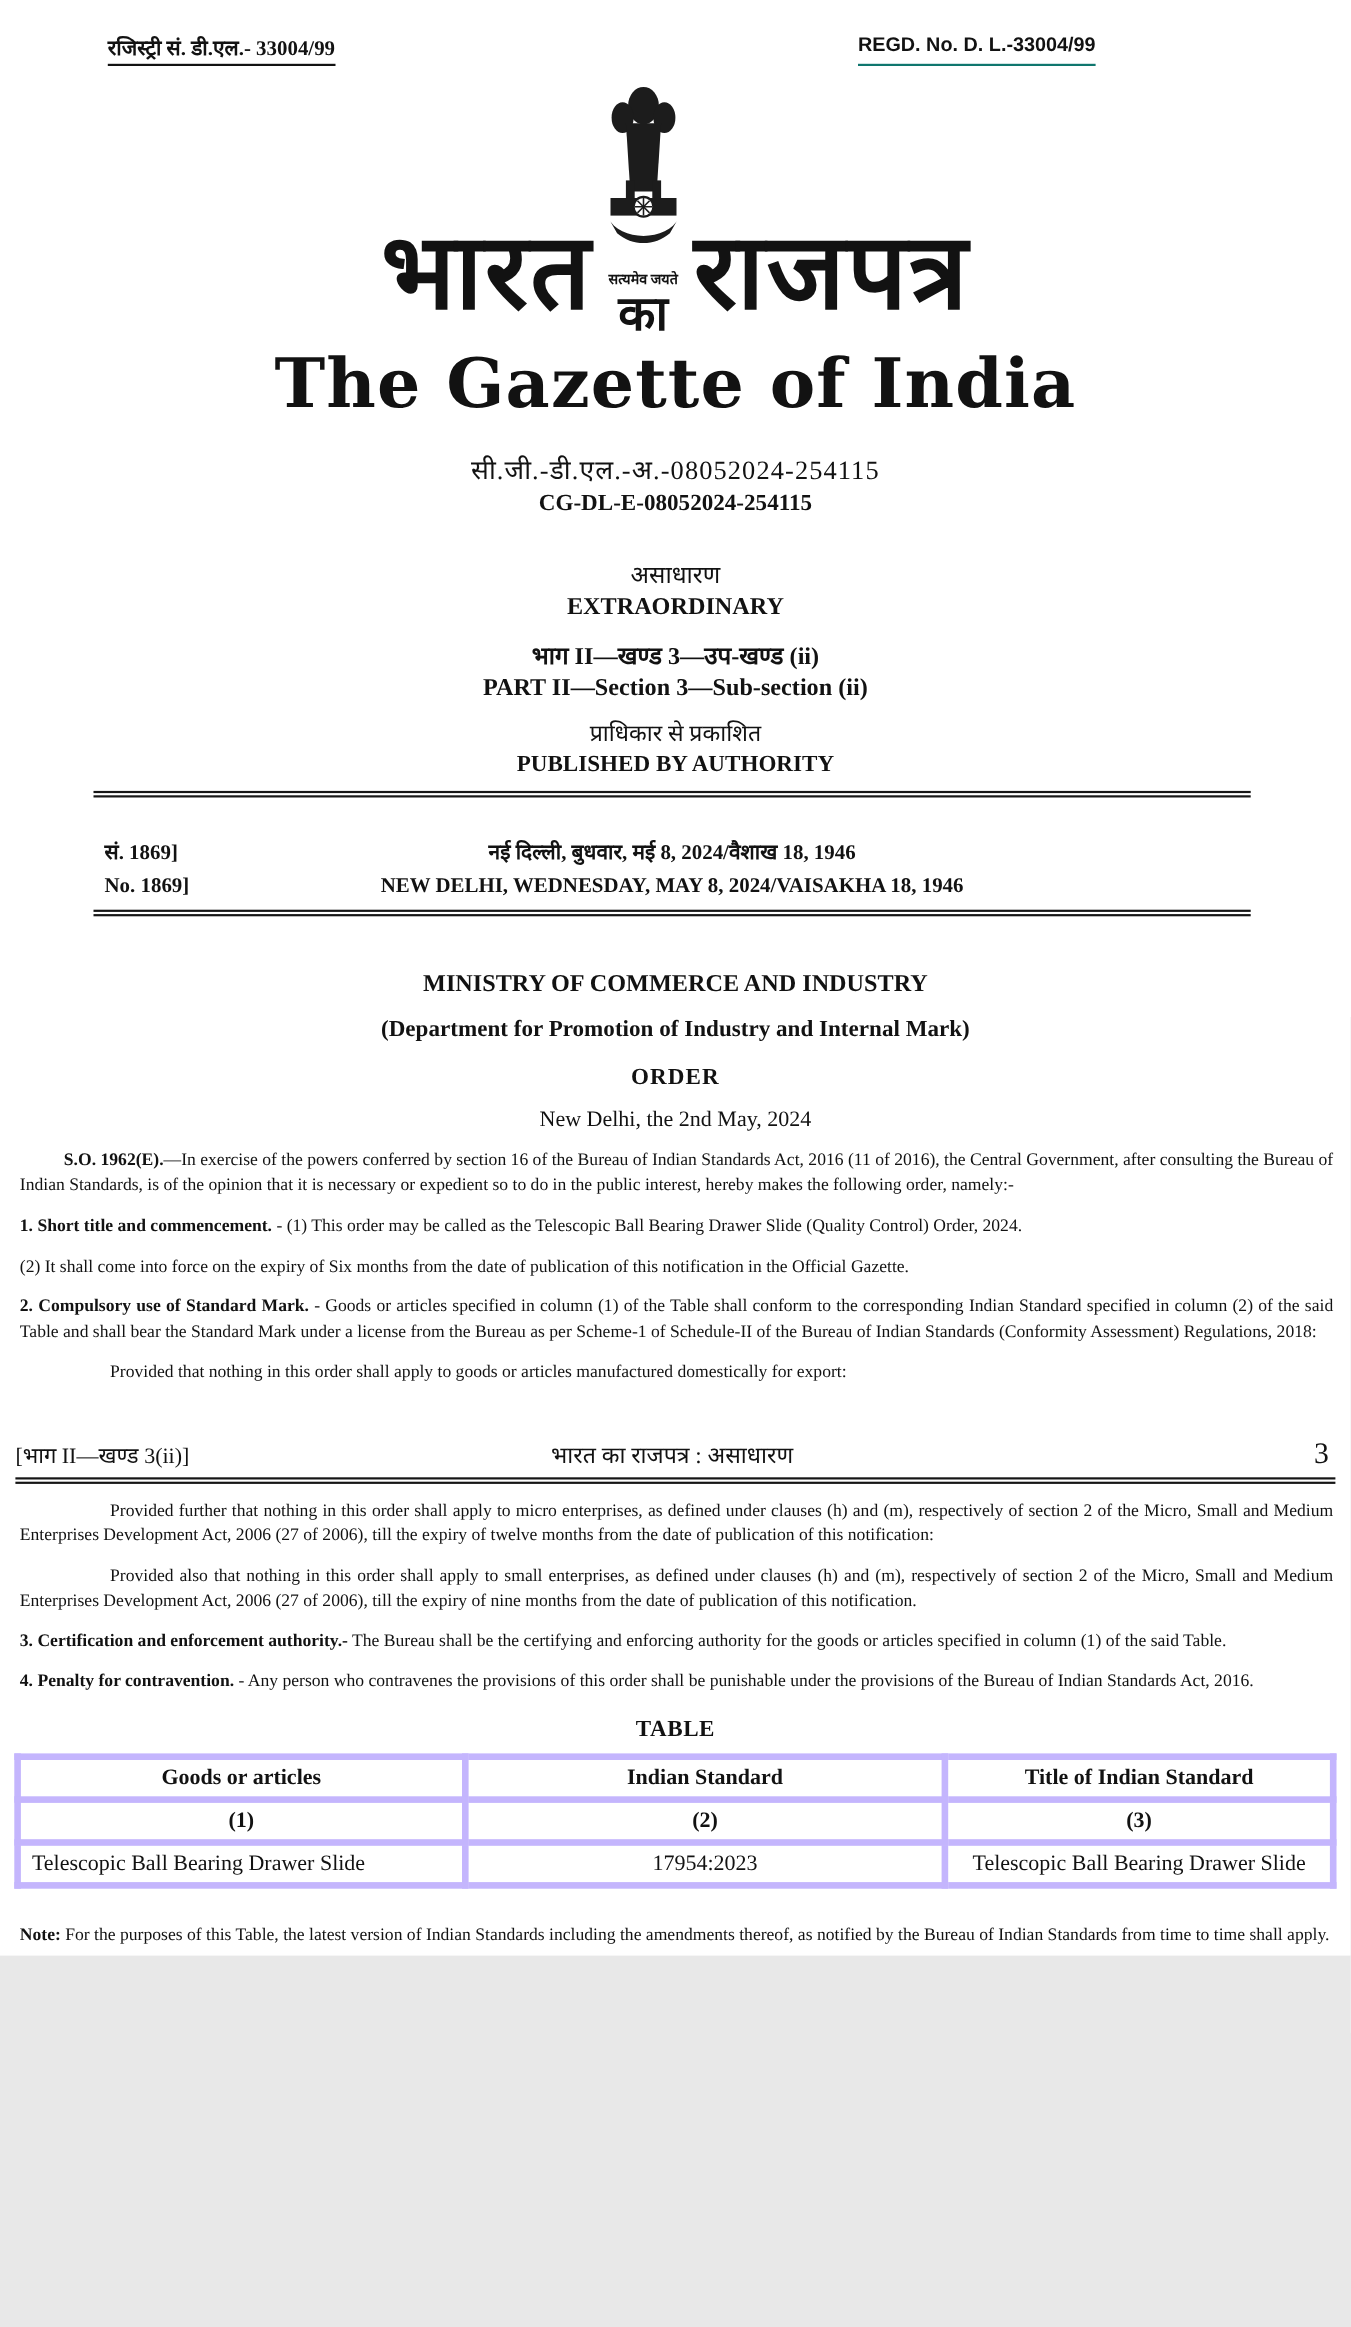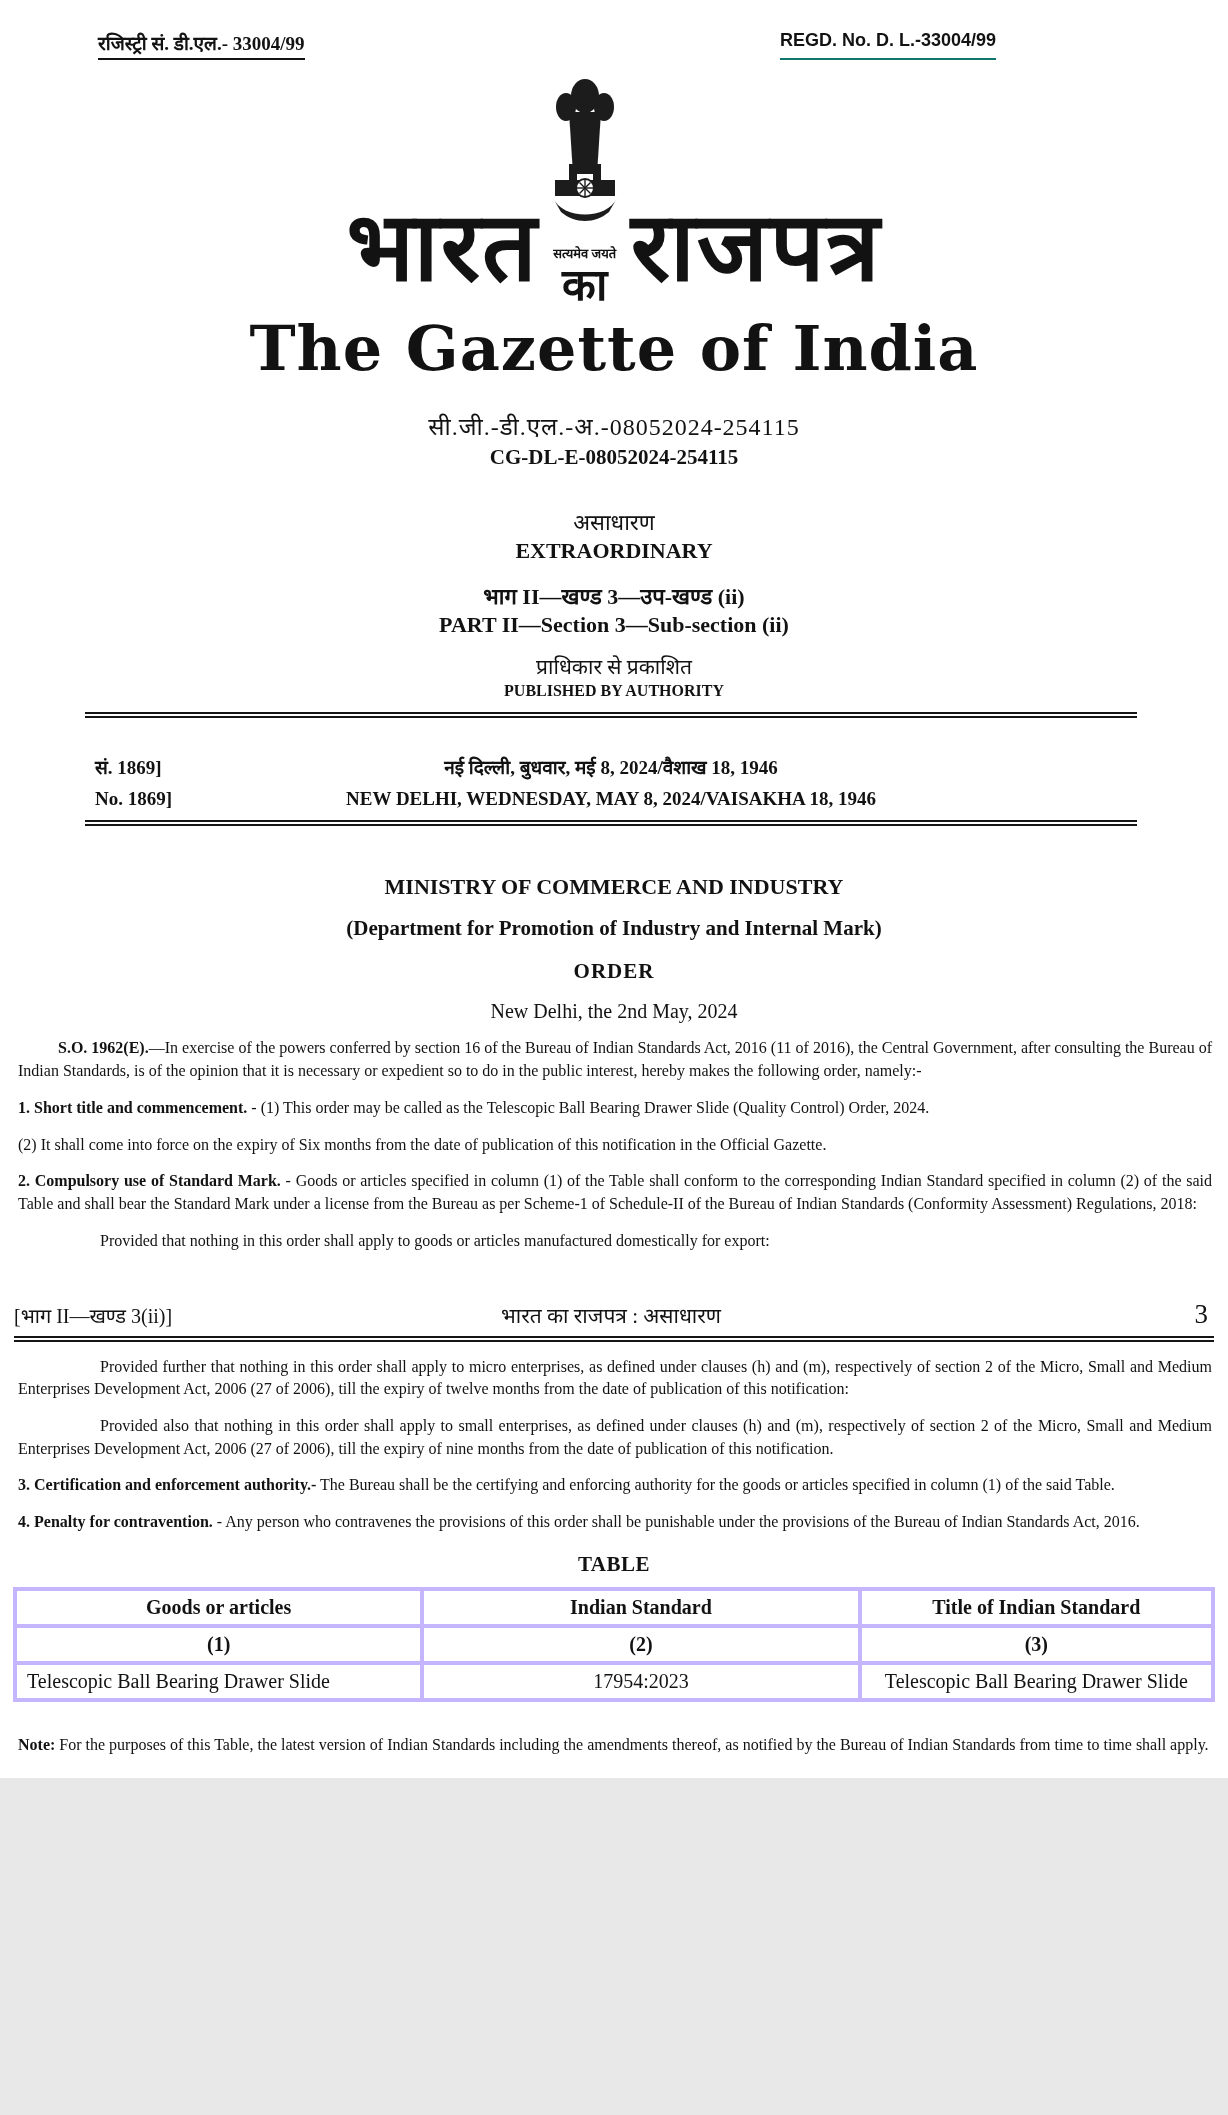--- a/index.html
+++ b/index.html
@@ -27,21 +27,21 @@
   }
   .code-hi { text-align:center; font-size:24px; margin-top:28px; letter-spacing:1px; }
   .code-en { text-align:center; font-family:"Liberation Serif",serif; font-weight:bold; font-size:21px; margin-top:3px; }
 
   .center-block { text-align:center; }
   .extra-hi { font-size:22px; margin-top:36px; }
   .extra-en { font-size:22px; font-weight:bold; margin-top:2px; }
   .part-hi { font-size:22px; font-weight:bold; margin-top:16px; }
   .part-en { font-size:22px; font-weight:bold; margin-top:2px; }
   .auth-hi { font-size:21px; margin-top:14px; }
-  .auth-en { font-size:16px; font-weight:bold; margin-top:2px; }
+  .auth-en { font-size:21px; font-weight:bold; margin-top:2px; }
 
   
   .rule-double { height:6px; border-top:2px solid #151515; border-bottom:2px solid #151515; }
   .issue-band { margin:12px 91px 0 85px; }
   .issue-rows { position:relative; padding:8px 0 10px 0;margin-top:28px; }
   .issue-row { position:relative; text-align:center; }
   .issue-row + .issue-row { margin-top:8px; }
   .issue-no { position:absolute; left:10px; top:0; font-weight:bold; font-size:19px; }
   .issue-date { font-weight:bold; font-size:19px; }
 
@@ -61,21 +61,21 @@
   
   .p3-header { display:flex; align-items:baseline; margin:46px 14px 0 14px; }
   .p3-left { font-size:20px; flex:1; }
   .p3-center { font-size:21px; flex:2; text-align:center; }
   .p3-page { font-size:27px; flex:1; text-align:right; padding-right:6px; }
   .p3-rule { margin:6px 14px 0 14px; }
 
   
   .table-title { text-align:center; font-weight:bold; font-size:21px; margin-top:18px; letter-spacing:0.5px; }
   table.gztable { width:calc(100% - 26px); margin:10px 13px 0 13px; border-collapse:collapse; border:3px solid #151515; }
-  .gztable th, .gztable td { border:4px solid #c4b5fd; font-size:20px; padding:5px 10px; }
+  .gztable th, .gztable td { border:6px solid #c4b5fd; font-size:20px; padding:5px 10px; }
   .gztable th { font-weight:bold; text-align:center; }
   .gztable td { text-align:center; }
   .gztable td.cell-goods { text-align:left; }
   .col1 { width:34%; } .col2 { width:36.5%; } .col3 { width:29.5%; }
 
   
   .note-para { margin-top:32px; }
   .file-no { text-align:right; font-size:20px; margin:40px 22px 0 0; }
   .signatory { text-align:right; font-size:20px; margin:18px 22px 0 0; }
 </style>

